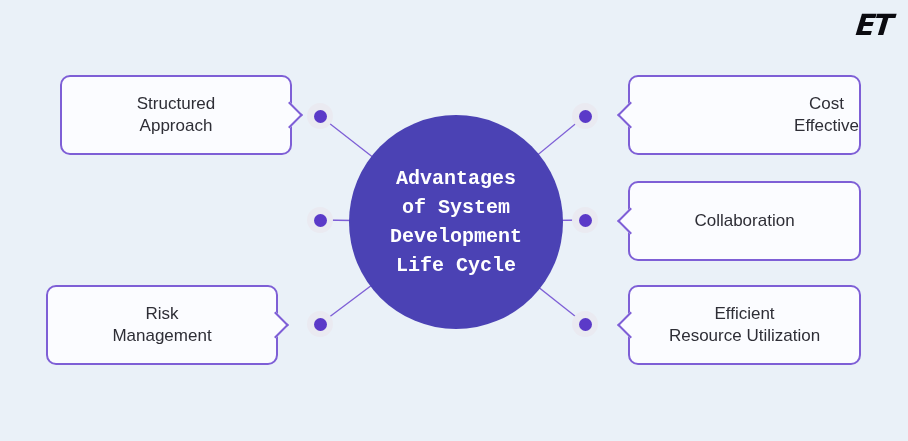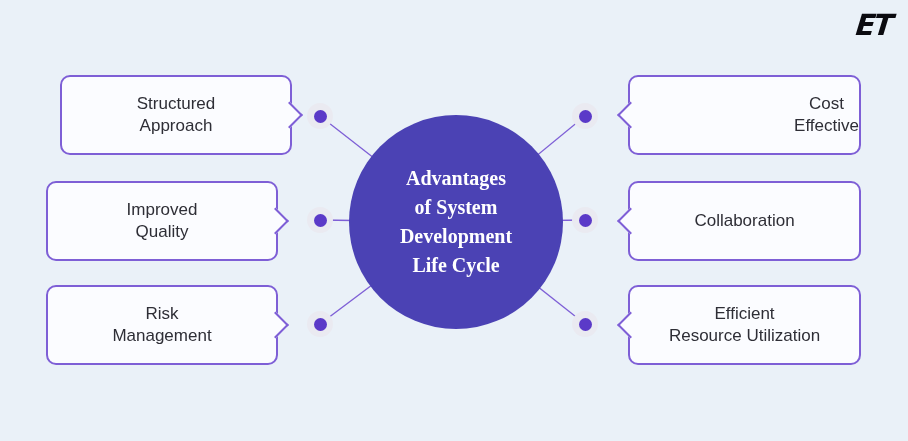--- a/index.html
+++ b/index.html
@@ -38,21 +38,21 @@
     width: 214px;
     height: 214px;
     border-radius: 50%;
     background: var(--accent_circle, #4B42B4);
     display: flex;
     align-items: center;
     justify-content: center;
   }
   .center-title {
     color: var(--title_text, #FFFFFF);
-    font-family: Liberation Serif, serif;
+    font-family: Liberation Mono, monospace;
     font-weight: bold;
     font-size: 20px;
     line-height: 29px;
     text-align: center;
     white-space: pre-line;
   }
   .card {
     position: absolute;
     width: 232px;
     height: 80px;
@@ -159,25 +159,20 @@
     </div>
   <div class="node nr2">
       <div class="node-dot"></div>
     </div>
 
   <div class="card left l0">
     <div class="tail tail-r"></div>
     <div class="card-label">Structured
 Approach</div>
   </div>
-  <div class="card left l1">
-    <div class="tail tail-r"></div>
-    <div class="card-label">Improved
-Quality</div>
-  </div>
   <div class="card left l2">
     <div class="tail tail-r"></div>
     <div class="card-label">Risk
 Management</div>
   </div>
 
   <div class="card right r0">
     <div class="tail tail-l"></div>
     <div class="card-label">Cost
 Effective</div>

